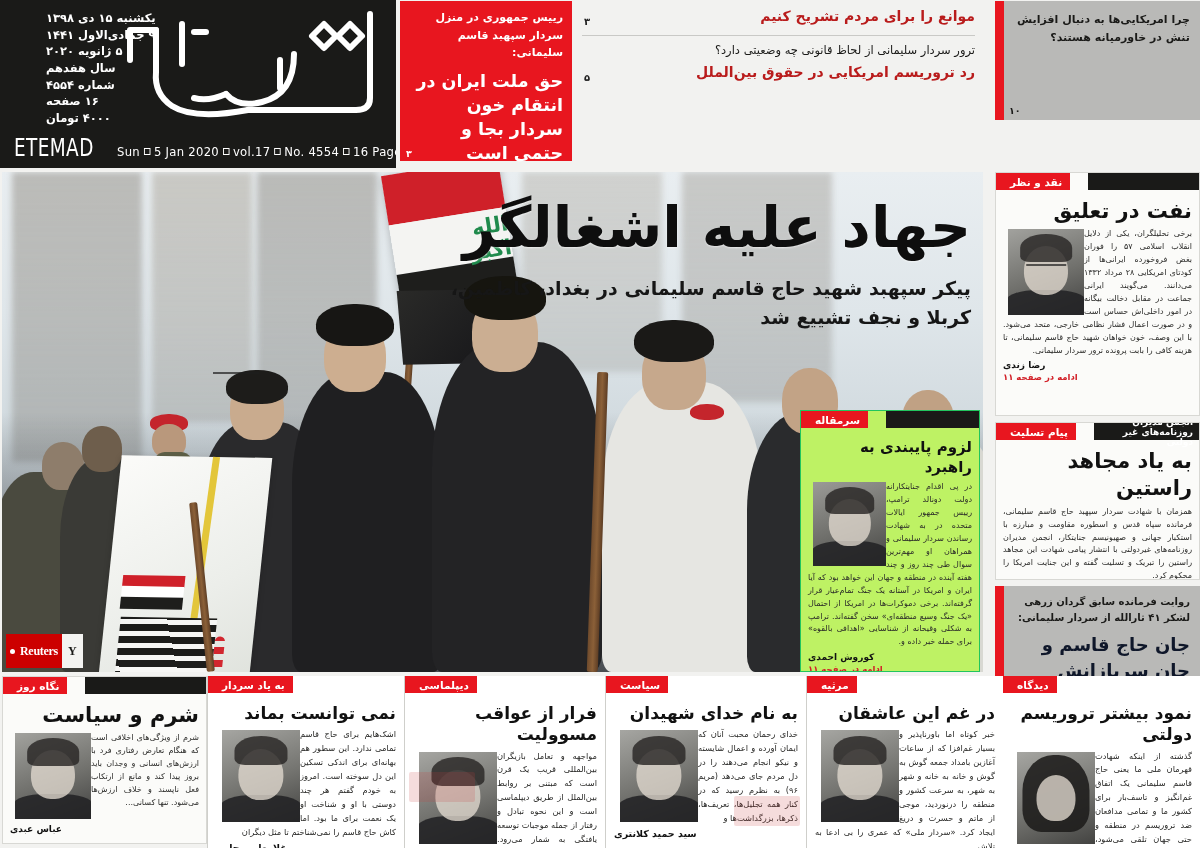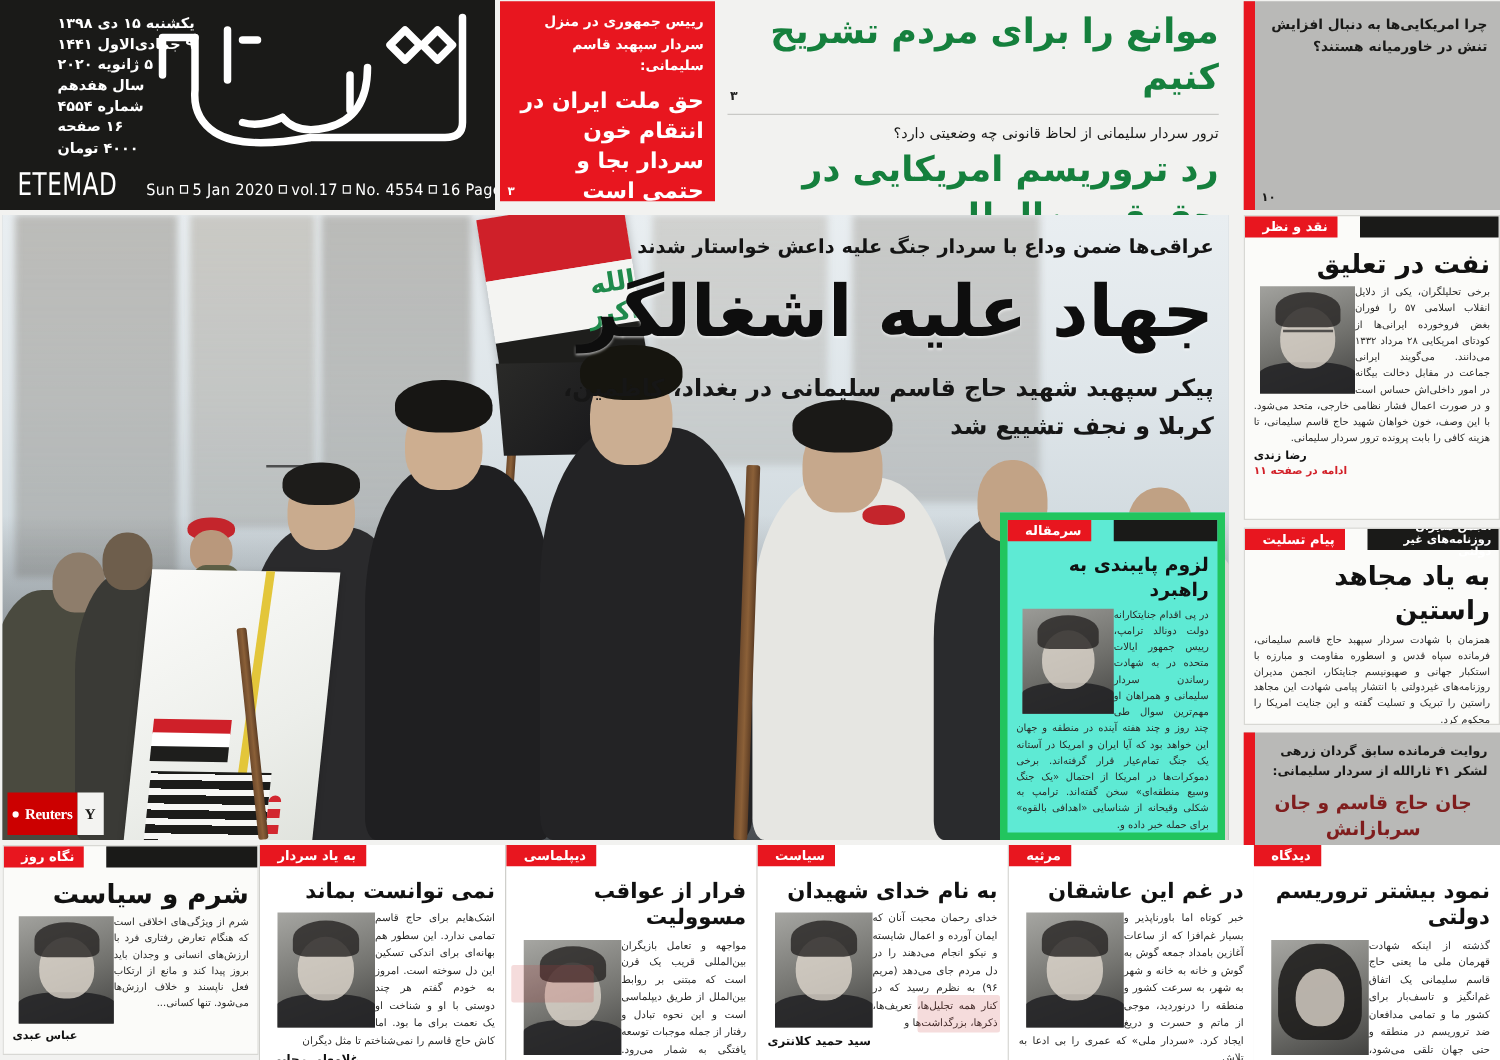--- a/index.html
+++ b/index.html
@@ -80,34 +80,34 @@
   .center-heads {
     position:absolute; left:578px; top:0; width:405px; height:168px;
     direction:rtl; text-align:right; padding:4px 8px 0 4px;
   }
   .ch-item { position:relative; padding-bottom:4px; }
   .ch-item .kicker {
     font-size:11.5px; color:#1a1a18; line-height:1.5; font-weight:500;
     letter-spacing:-0.2px;
   }
   .ch-item .head {
-    font-size:28px; font-weight:700; color:#15803d; line-height:1.32;
+    font-size:14px; font-weight:700; color:#b91c1c; line-height:1.32;
     margin-top:3px; letter-spacing:-0.6px;
   }
   .ch-item .pg {
     position:absolute; right:auto; left:2px; bottom:2px;
     font-size:10px; font-weight:700; color:#222;
   }
   .ch-divider {
     height:1px; background:#c9c9c6; margin:6px 0 6px 0;
   }
 
   
   .gray-promo {
-    position:absolute; left:995px; top:1px; width:205px; height:167px;
+    position:absolute; left:995px; top:1px; width:205px; height:119px;
     background:#b9b9b7; color:#1a1a18;
     padding:10px 10px 4px 12px; direction:rtl; text-align:right;
   }
   .gray-promo::before {
     content:""; position:absolute; left:0; top:0; width:9px; height:100%;
     background:#e8161f;
   }
   .gray-promo .kicker {
     font-size:11px; font-weight:700; line-height:1.6; letter-spacing:-0.2px;
   }
@@ -241,21 +241,21 @@
   .sec-tag .red {
     background:#e8161f; color:#ffffff; font-size:10.5px; font-weight:700;
     padding:0 8px 0 14px; display:flex; align-items:center;
     letter-spacing:-0.2px; white-space:nowrap;
   }
   .sec-tag .blk { background:#1a1a18; flex:1 1 auto; }
 
   
   .editorial {
     position:absolute; left:800px; top:410px; width:180px; height:262px;
-    background:#5eead4; border:6px solid #22c55e; z-index:7;
+    background:#bef264; border:1px solid #22c55e; z-index:7;
     padding:0; direction:rtl; overflow:hidden;
   }
   .ed-inner { padding:5px 7px 4px 7px; }
   .ed-title {
     font-size:15px; font-weight:700; color:#111; text-align:right;
     margin:5px 0 4px 0; letter-spacing:-0.5px; line-height:1.3;
   }
   .ed-body {
     font-size:8px; line-height:1.62; color:#2a2a28; text-align:justify;
     letter-spacing:-0.1px;
@@ -307,23 +307,22 @@
     position:relative; background:#b9b9b7; color:#1a1a18;
     padding:8px 10px 14px 12px; direction:rtl; text-align:right;
     margin-bottom:6px; min-height:106px;
   }
   .sb-gray::before {
     content:""; position:absolute; left:0; top:0; width:9px; height:100%;
     background:#e8161f;
   }
   .sb-gray .kicker { font-size:10px; font-weight:700; line-height:1.6; }
   .sb-gray .head {
-    font-size:15px; font-weight:700; color:#7f1d1d; line-height:1.42; margin-top:6px;
+    font-size:18px; font-weight:700; color:#0f172a; line-height:1.42; margin-top:6px;
     letter-spacing:-0.4px;
-    text-align:center;
   }
   .sb-gray .pg {
     position:absolute; left:14px; bottom:3px; font-size:9px; font-weight:700;
   }
 
   
   .bottom-row {
     position:absolute; left:0; top:676px; width:1200px; height:172px;
     display:flex; flex-direction:row;
   }
@@ -515,21 +514,20 @@
 
     <div class="photo-credit">
       <span class="rt">
           <span class="dot"></span>
           <span>Reuters</span>
         </span>
       <span class="yy">Y</span>
     </div>
 
     <div class="main-head">
-      <div class="kicker">عراقی‌ها ضمن وداع با سردار جنگ علیه داعش خواستار شدند</div>
       <div class="title">جهاد علیه اشغالگر</div>
       <div class="sub">پیکر سپهبد شهید حاج قاسم سلیمانی در بغداد، کاظمین، کربلا و نجف تشییع شد</div>
     </div>
   </div>
 
   <div class="editorial">
     <div class="sec-tag">
       <span class="red">سرمقاله</span>
       <span class="blk"></span>
     </div>

